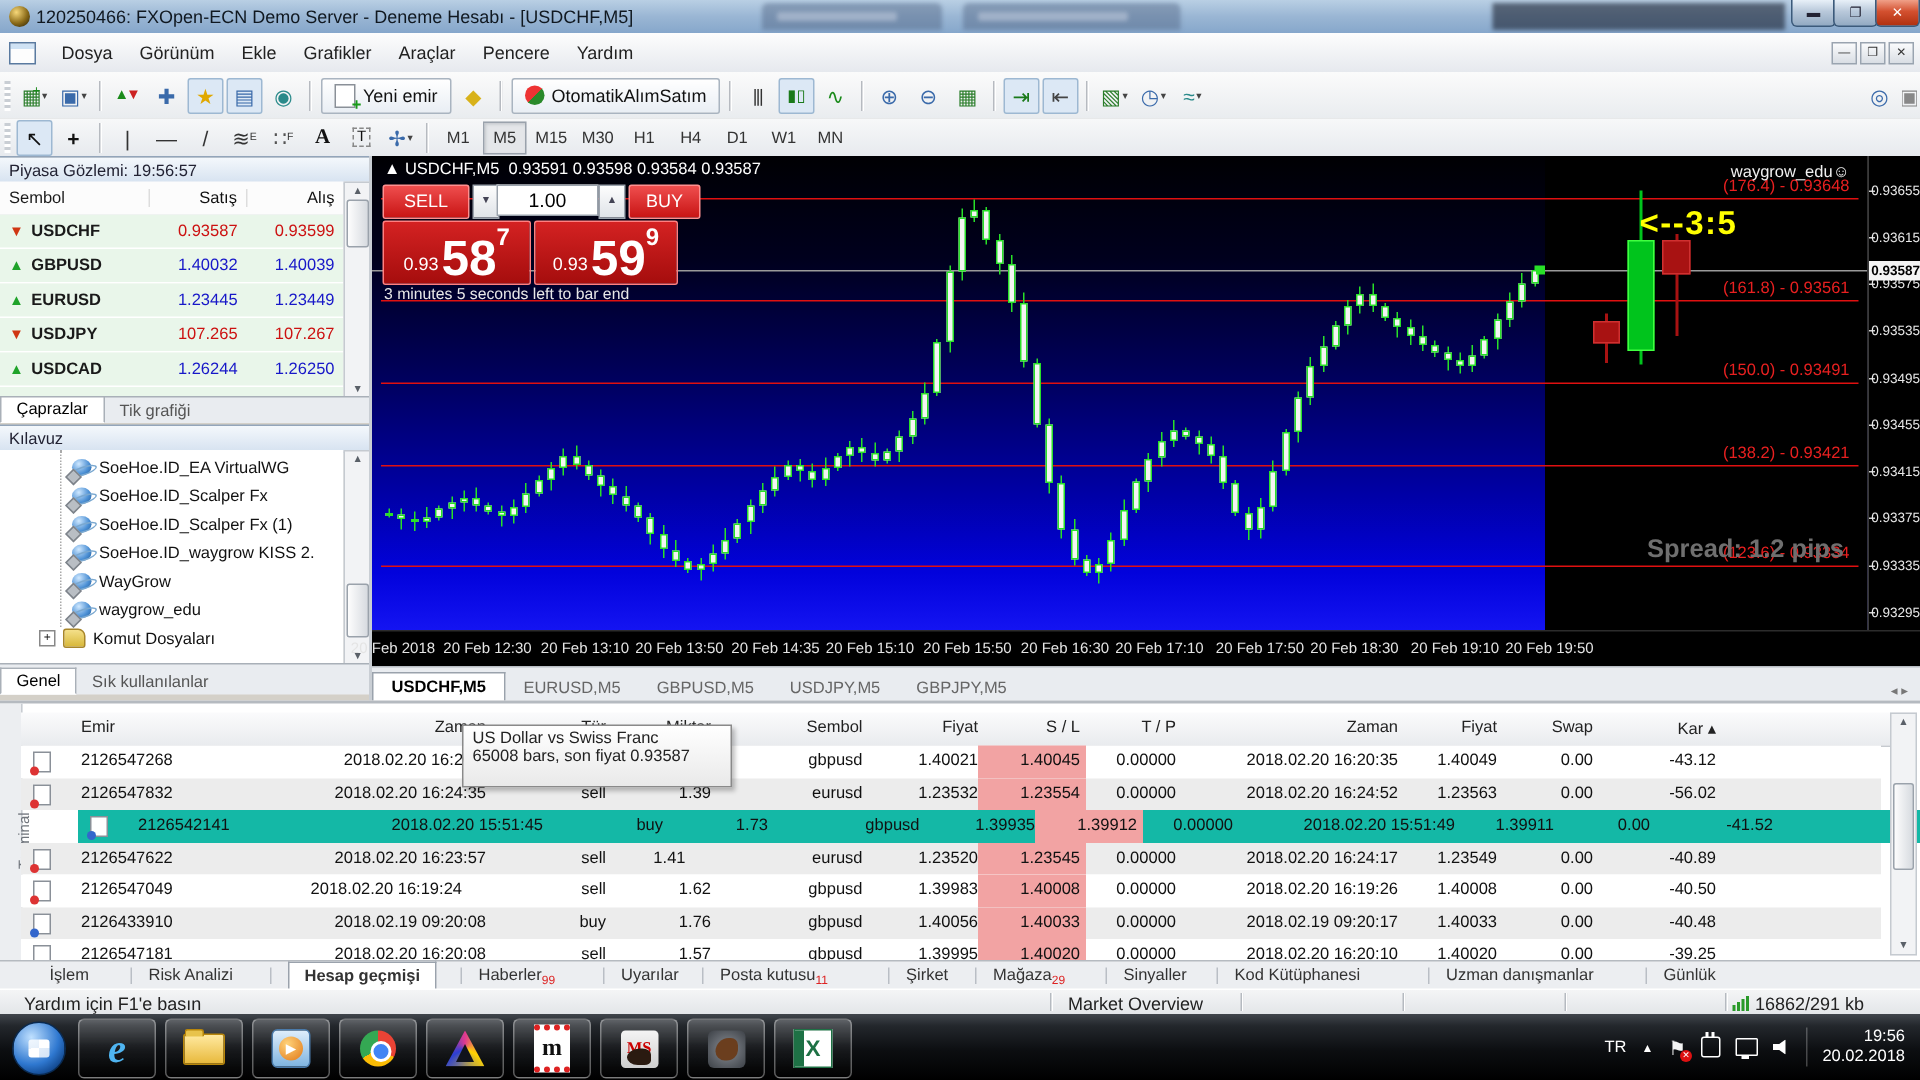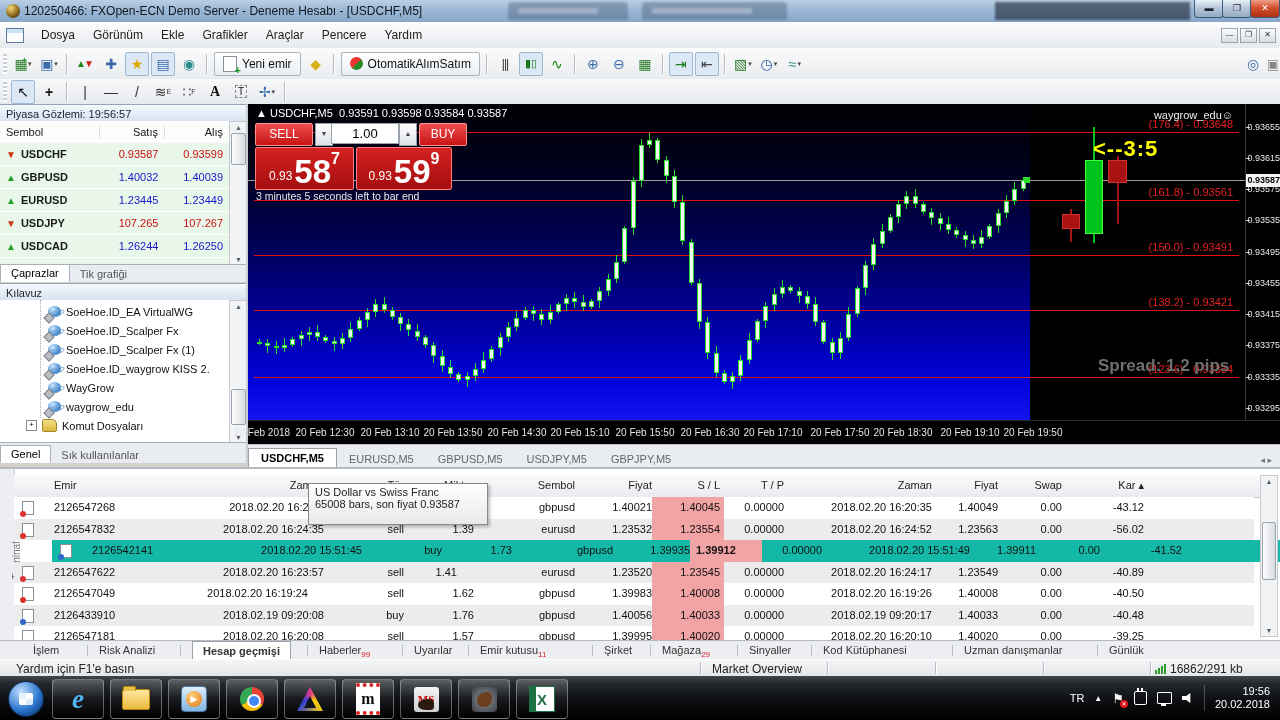--- a/index.html
+++ b/index.html
@@ -324,20 +324,31 @@
       <span style="color:#111;font-family:'Liberation Serif',serif;font-weight:bold">A</span>
     </div>
   <div class="tico">
       <span style="border:1px dashed #888;padding:0 2px;font-size:10px;color:#111">T</span>
     </div>
   <div class="tico">
       <span style="color:#3a6aaa">✢</span>
       <span class="dd">▾</span>
     </div>
   <div class="tsep"></div>
+  <div id="tf-list" style="display:flex">
+      <div class="tf">M1</div>
+      <div class="tf active">M5</div>
+      <div class="tf">M15</div>
+      <div class="tf">M30</div>
+      <div class="tf">H1</div>
+      <div class="tf">H4</div>
+      <div class="tf">D1</div>
+      <div class="tf">W1</div>
+      <div class="tf">MN</div>
+    </div>
 </div>
 
 <div class="abs panelhdr" style="left:0;top:104px;width:248px;height:17px">
   <span>Piyasa Gözlemi: 19:56:57</span>
   <span class="phx">✕</span>
 </div>
 <div class="abs" style="left:0;top:121px;width:229px;height:22px;background:#fcfcfc;border-bottom:1px solid #c8ccd1;display:flex;align-items:center">
   <div class="mwsym" style="font-weight:normal">Sembol</div>
   <div class="mwcell" style="border-left:1px solid #ddd">Satış</div>
   <div class="mwcell" style="border-left:1px solid #ddd">Alış</div>
@@ -705,21 +716,21 @@
     <div class="ptick" style="top: 267.7px;">0.93335</div>
     <div class="ptickdash" style="top: 303.9px;"></div>
     <div class="ptick" style="top: 298.9px;">0.93295</div>
     <div id="curprice" style="top: 69.8px;">0.93587</div>
   </div>
 <div id="taxis" class="abs">
     <div class="tlabel" style="left: 14px;">20 Feb 2018</div>
     <div class="tlabel" style="left: 77px;">20 Feb 12:30</div>
     <div class="tlabel" style="left: 142px;">20 Feb 13:10</div>
     <div class="tlabel" style="left: 205px;">20 Feb 13:50</div>
-    <div class="tlabel" style="left: 269px;">20 Feb 14:30</div>
+    <div class="tlabel" style="left: 269px;">20 Feb 14:35</div>
     <div class="tlabel" style="left: 332px;">20 Feb 15:10</div>
     <div class="tlabel" style="left: 397px;">20 Feb 15:50</div>
     <div class="tlabel" style="left: 462px;">20 Feb 16:30</div>
     <div class="tlabel" style="left: 525px;">20 Feb 17:10</div>
     <div class="tlabel" style="left: 592px;">20 Feb 17:50</div>
     <div class="tlabel" style="left: 655px;">20 Feb 18:30</div>
     <div class="tlabel" style="left: 722px;">20 Feb 19:10</div>
     <div class="tlabel" style="left: 785px;">20 Feb 19:50</div>
   </div>
 
@@ -786,21 +797,21 @@
       </div>
       <div class="trow" style="top: 71px; background: #14b8a6; margin-left: 38px;">
         <div class="docico dot-blue"></div>
         <div class="pinkcell" style="left: 638px; width: 72px;"></div>
         <div class="tcell" style="left: 40px; width: 100px; text-align: left;">2126542141</div>
         <div class="tcell" style="left: 140px; width: 170px; text-align: right;">2018.02.20 15:51:45</div>
         <div class="tcell" style="left: 312px; width: 78px; text-align: right;">buy</div>
         <div class="tcell" style="left: 392px; width: 68px; text-align: right;">1.73</div>
         <div class="tcell" style="left: 462px; width: 99px; text-align: right;">gbpusd</div>
         <div class="tcell" style="left: 563px; width: 75px; text-align: right;">1.39935</div>
-        <div class="tcell" style="left: 644px; width: 62px;  font-weight: bold;">1.39912</div>
+        <div class="tcell" style="left: 644px; width: 62px; text-align: right;">1.39912</div>
         <div class="tcell" style="left: 708px; width: 62px; text-align: right;">0.00000</div>
         <div class="tcell" style="left: 772px; width: 146px; text-align: right;">2018.02.20 15:51:49</div>
         <div class="tcell" style="left: 920px; width: 64px; text-align: right;">1.39911</div>
         <div class="tcell" style="left: 986px; width: 62px; text-align: right;">0.00</div>
         <div class="tcell" style="left: 1050px; width: 80px; text-align: right;">-41.52</div>
       </div>
       <div class="trow" style="top: 92.5px; background: rgb(236, 236, 236);">
         <div class="docico dot-red"></div>
         <div class="pinkcell" style="left: 638px; width: 72px;"></div>
         <div class="tcell" style="left: 40px; width: 100px; text-align: left;">2126547622</div>
@@ -880,21 +891,21 @@
     <div class="btab" style="left: 33px;"><span>İşlem</span></div>
     <div class="bsep" style="left: 87px;"></div>
     <div class="btab" style="left: 99px;"><span>Risk Analizi</span></div>
     <div class="bsep" style="left: 180px;"></div>
     <div class="btab active" style="left: 192px;"><span>Hesap geçmişi</span></div>
     <div class="bsep" style="left: 307px;"></div>
     <div class="btab" style="left: 319px;"><span>Haberler</span><span class="badge">99</span></div>
     <div class="bsep" style="left: 402px;"></div>
     <div class="btab" style="left: 414px;"><span>Uyarılar</span></div>
     <div class="bsep" style="left: 468px;"></div>
-    <div class="btab" style="left: 480px;"><span>Emir kutusu</span><span class="badge">11</span></div>
+    <div class="btab" style="left: 480px;"><span>Posta kutusu</span><span class="badge">11</span></div>
     <div class="bsep" style="left: 592px;"></div>
     <div class="btab" style="left: 604px;"><span>Şirket</span></div>
     <div class="bsep" style="left: 650px;"></div>
     <div class="btab" style="left: 662px;"><span>Mağaza</span><span class="badge">29</span></div>
     <div class="bsep" style="left: 737px;"></div>
     <div class="btab" style="left: 749px;"><span>Sinyaller</span></div>
     <div class="bsep" style="left: 811px;"></div>
     <div class="btab" style="left: 823px;"><span>Kod Kütüphanesi</span></div>
     <div class="bsep" style="left: 952px;"></div>
     <div class="btab" style="left: 964px;"><span>Uzman danışmanlar</span></div>

